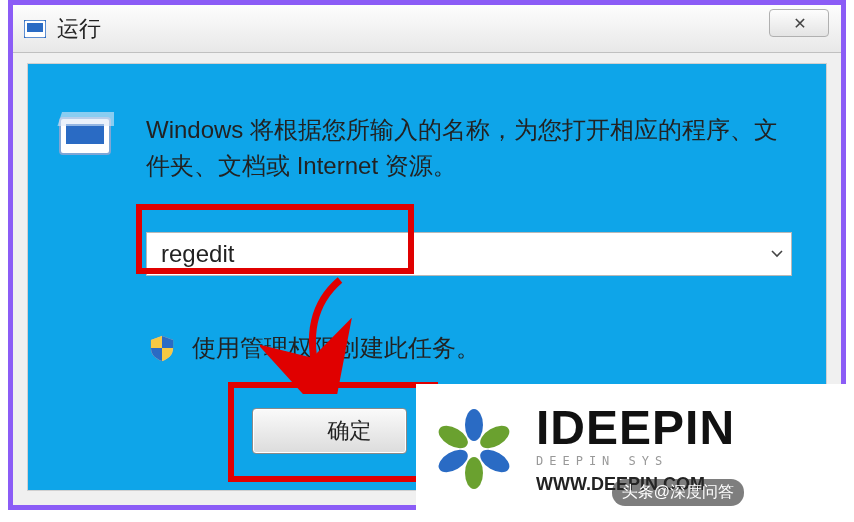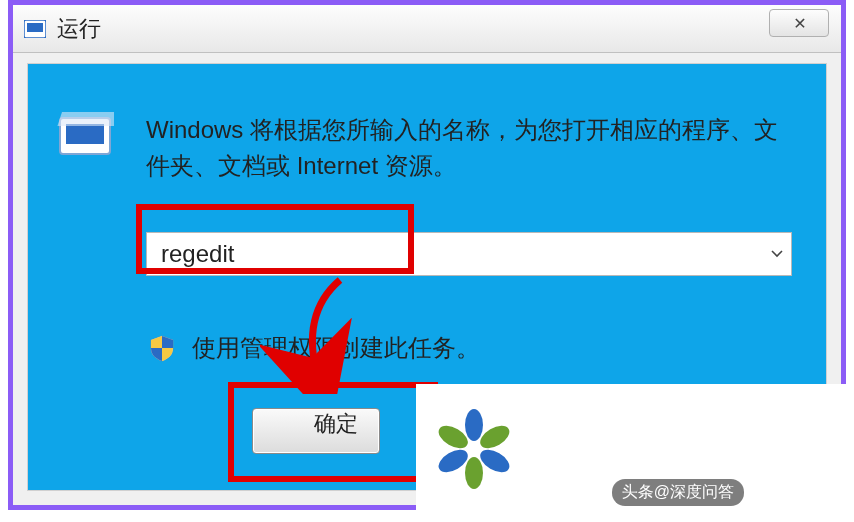--- a/index.html
+++ b/index.html
@@ -139,30 +139,30 @@
       align-items: center;
       gap: 16px;
       margin-top: 32px;
     }
     .shield-icon { width: 28px; height: 28px; }
     .shield-text { font-size: 24px; color: #222; }
     .ok-btn {
       position: absolute;
       left: 224px;
       top: 344px;
-      width: 128px;
+      width: 155px;
       height: 46px;
       border: 1px solid #8a8a8a;
       border-radius: 4px;
       background: linear-gradient(to bottom, #fafafa, #dcdcdc);
       font-size: 22px;
       color: #222;
       cursor: pointer;
       display: flex;
-      align-items: flex-start;
+      align-items: center;
       justify-content: center;
       box-shadow: inset 0 0 0 1px #fff;
       padding-left: 40px;
     }
     .btn-stub {
       position: absolute;
       left: 390px;
       top: 344px;
       width: 18px;
       height: 46px;
@@ -309,15 +309,20 @@
   <svg class="wm-logo" viewBox="0 0 96 96">
     <g transform="translate(48,48)">
       <ellipse cx="0" cy="-24" rx="9" ry="16" fill="#2a6bc4" transform="rotate(0)"></ellipse>
       <ellipse cx="0" cy="-24" rx="9" ry="16" fill="#6aa12f" transform="rotate(60)"></ellipse>
       <ellipse cx="0" cy="-24" rx="9" ry="16" fill="#2a6bc4" transform="rotate(120)"></ellipse>
       <ellipse cx="0" cy="-24" rx="9" ry="16" fill="#6aa12f" transform="rotate(180)"></ellipse>
       <ellipse cx="0" cy="-24" rx="9" ry="16" fill="#2a6bc4" transform="rotate(240)"></ellipse>
       <ellipse cx="0" cy="-24" rx="9" ry="16" fill="#6aa12f" transform="rotate(300)"></ellipse>
     </g>
   </svg>
+  <div class="wm-text">
+    <div class="wm-main">IDEEPIN</div>
+    <div class="wm-sub">DEEPIN SYS</div>
+    <div class="wm-url">WWW.DEEPIN.COM</div>
+  </div>
 </div>
 
 <div class="attribution">头条@深度问答</div>
 
 </body></html>

